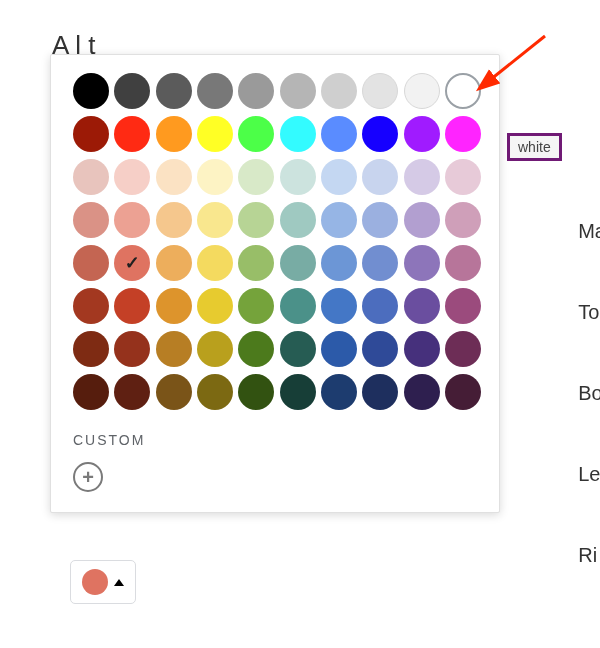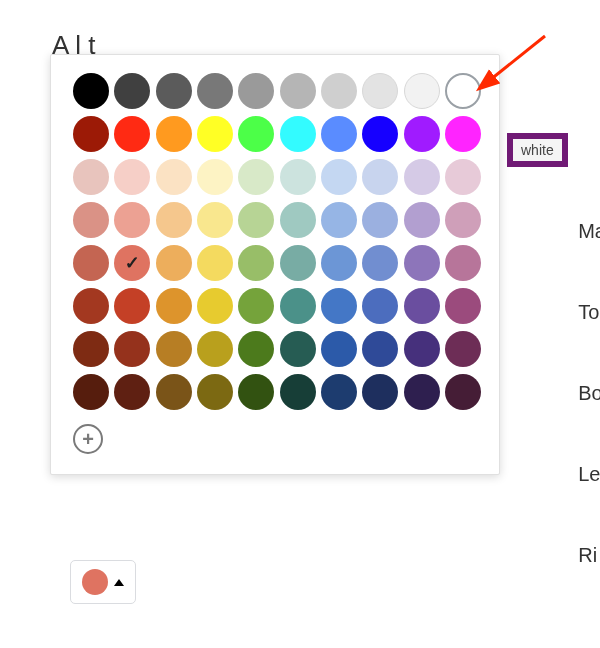--- a/index.html
+++ b/index.html
@@ -67,21 +67,21 @@
       align-items: center;
       justify-content: center;
       color: #7a7a7a;
       font-size: 20px;
       font-weight: bold;
       cursor: pointer;
     }
     .tooltip {
       position: absolute;
       background: #f5f5f5;
-      border: 6px solid #701a75;
+      border: 3px solid #701a75;
       color: #444;
       font-size: 14px;
       padding: 3px 8px;
       z-index: 30;
     }
     .arrow {
       position: absolute;
       z-index: 25;
     }
     .dropdown-button {
@@ -212,20 +212,21 @@
       <div class="swatch" style="background: rgb(95, 32, 18);"></div>
       <div class="swatch" style="background: rgb(122, 84, 24);"></div>
       <div class="swatch" style="background: rgb(124, 105, 18);"></div>
       <div class="swatch" style="background: rgb(50, 82, 17);"></div>
       <div class="swatch" style="background: rgb(23, 62, 55);"></div>
       <div class="swatch" style="background: rgb(29, 60, 111);"></div>
       <div class="swatch" style="background: rgb(30, 47, 94);"></div>
       <div class="swatch" style="background: rgb(46, 31, 79);"></div>
       <div class="swatch" style="background: rgb(69, 29, 54);"></div>
     </div>
+  <div class="custom-label">CUSTOM</div>
   <div class="add-custom">
     <span>+</span>
   </div>
 </div>
 
 <div class="tooltip" id="tooltip" style="left: 507px; top: 133px;">white</div>
 
 <svg class="arrow" id="arrow-svg" width="600" height="648">
   <defs>
     <marker id="ah" markerWidth="10" markerHeight="10" refX="2" refY="3" orient="auto">

